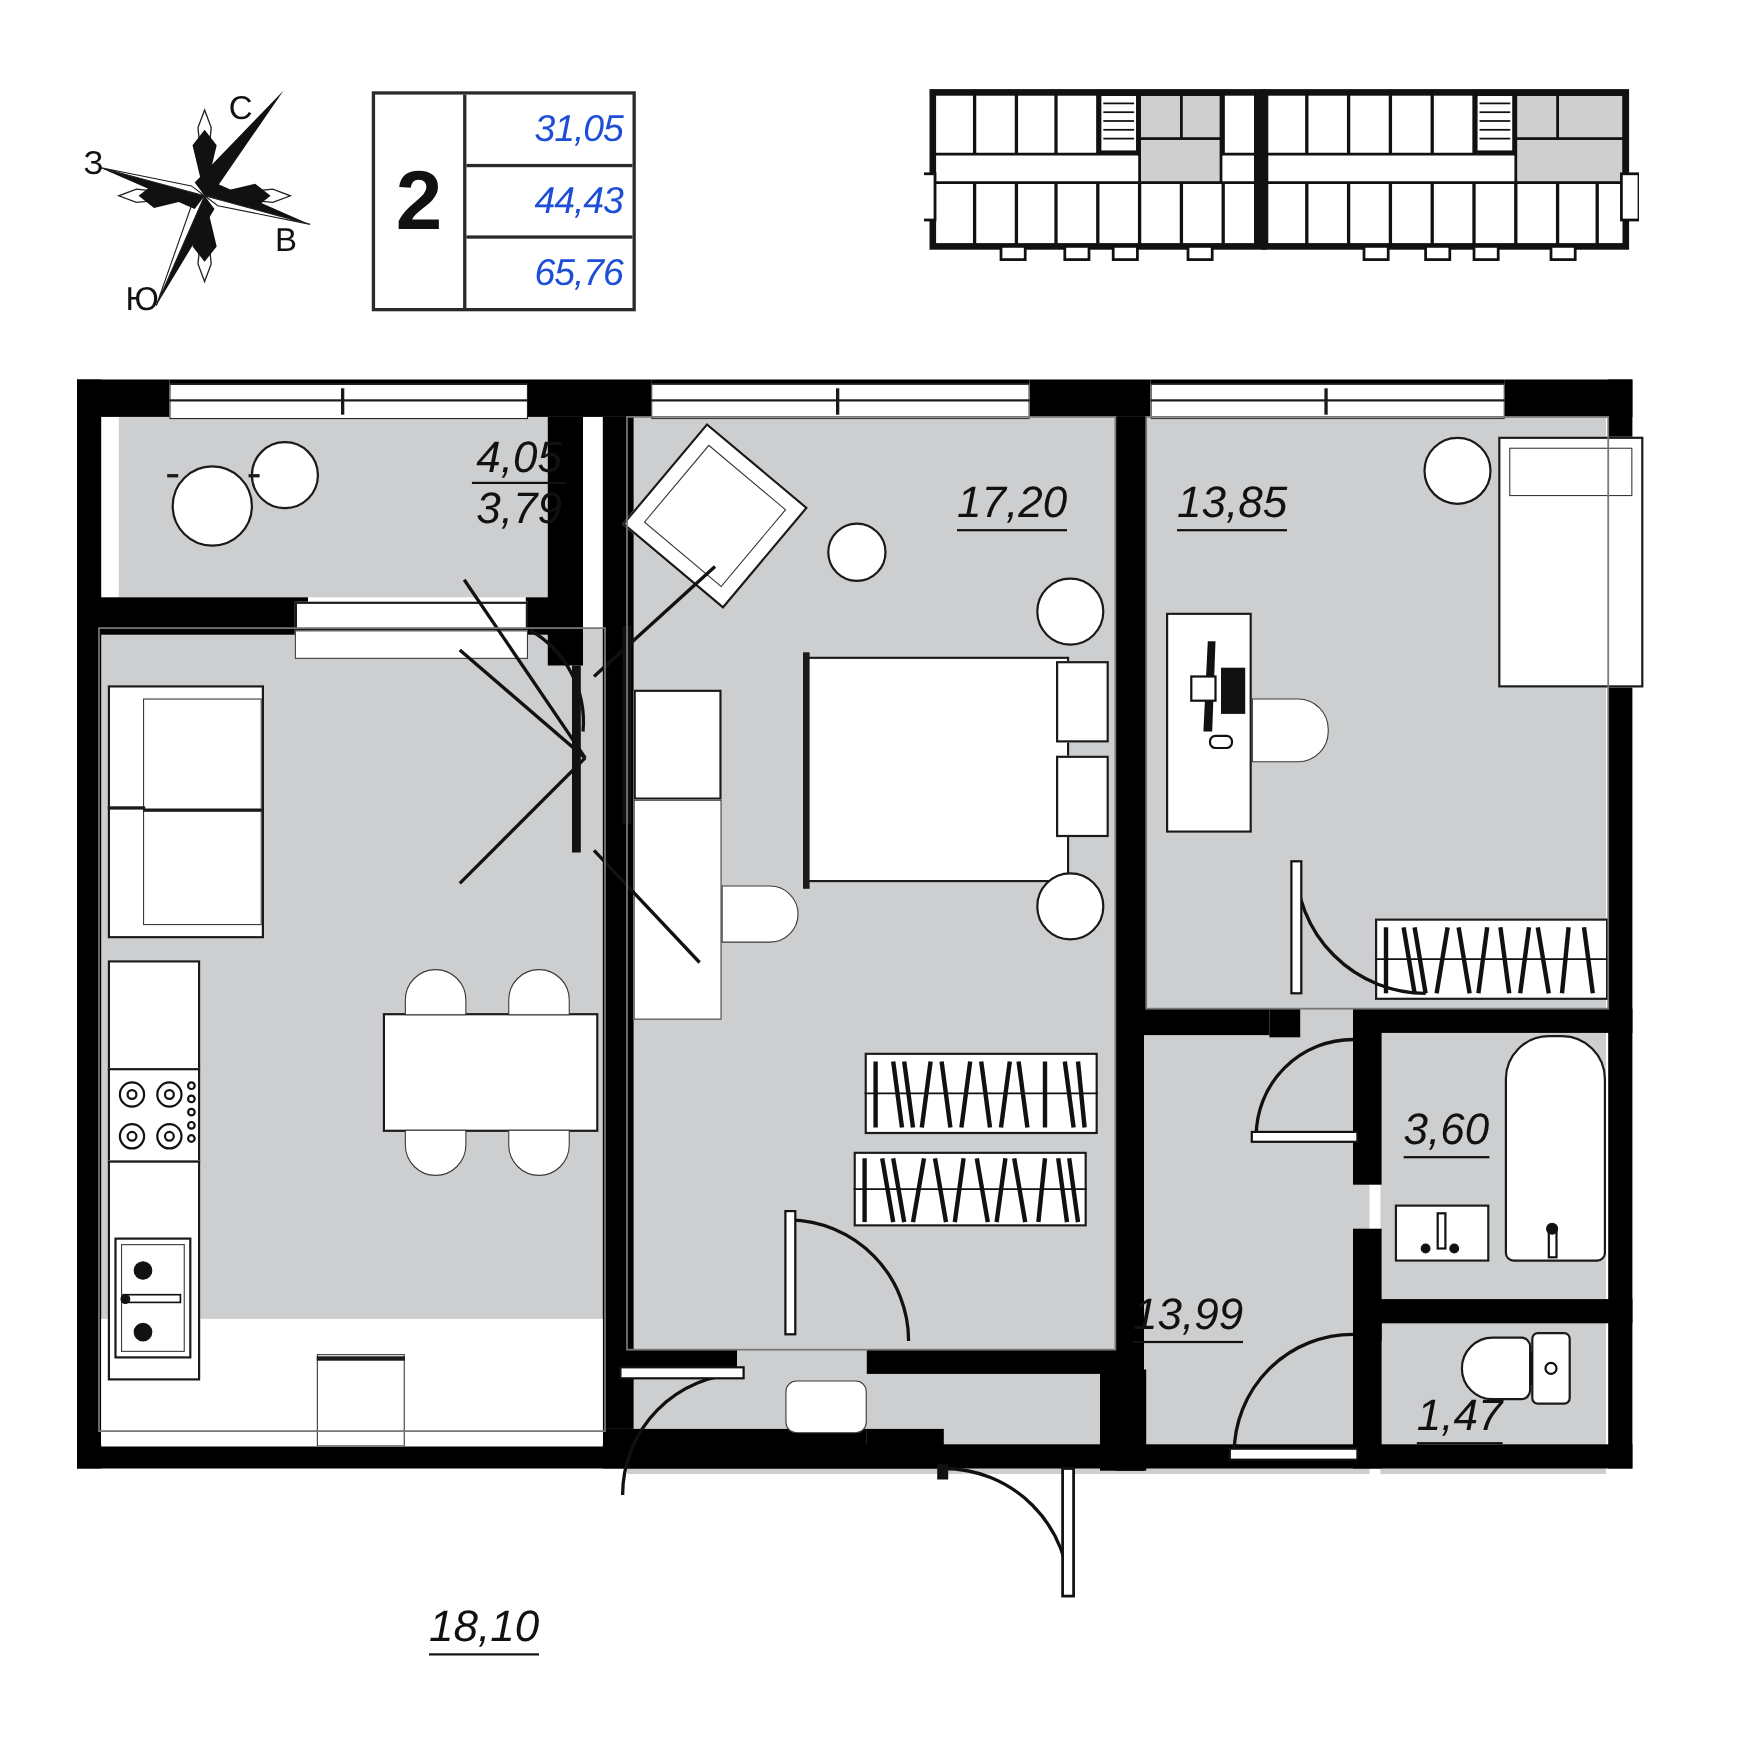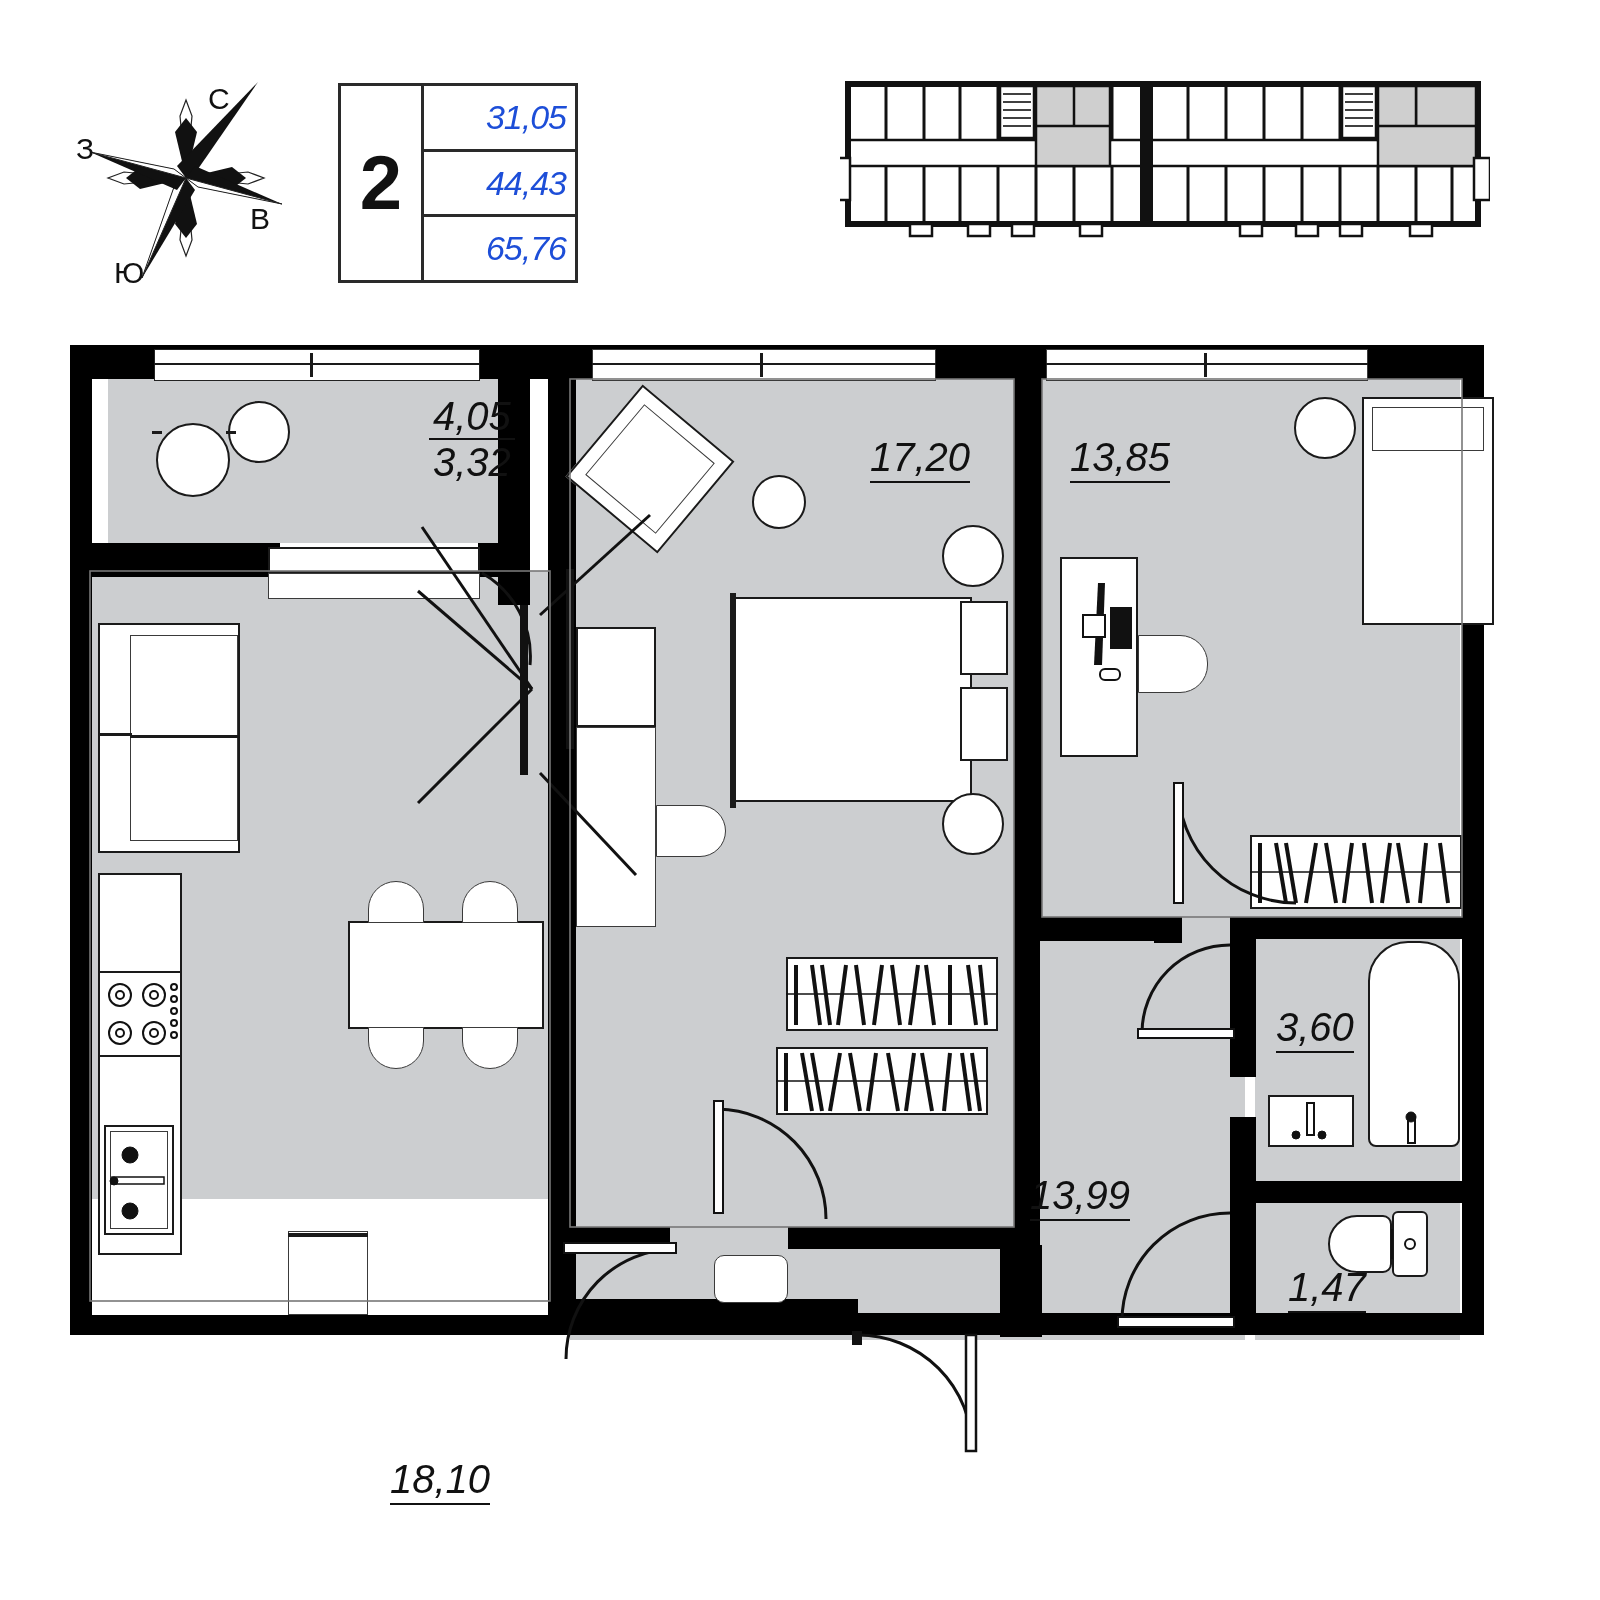--- a/index.html
+++ b/index.html
@@ -249,21 +249,21 @@
     <div class="obj" style="left:198px;top:212px;width:212px;height:26px;"></div>
     <div class="objn" style="left:198px;top:238px;width:212px;height:26px;"></div>
 
     <div class="circ" style="left:86px; top:88px; width:74px; height:74px;"></div>
     <div class="circ" style="left:158px; top:66px; width:62px; height:62px;"></div>
     <div class="line" style="left:82px; top:96px; width:10px;height:3px;"></div>
     <div class="line" style="left:156px;top:96px; width:10px;height:3px;"></div>
 
     <div class="lbl2" style="left:320px;top:60px;margin-left:39px;">
       <span class="top">4,05</span>
-      <span class="bot">3,32</span>
+      <span class="bot">3,79</span>
     </div>
 
     <div class="obj" style="left:28px; top:288px; width:142px;height:230px;"></div>
     <div class="objn" style="left:60px; top:300px; width:108px;height:206px;"></div>
     <div class="line" style="left:60px; top:400px; width:108px;height:3px;"></div>
     <div class="line" style="left:28px; top:398px; width:34px; height:3px;"></div>
 
     <div class="obj" style="left:28px; top:538px; width:84px;height:100px;"></div>
 
     <div class="obj" style="left:28px; top:636px; width:84px; height:86px;"></div>

